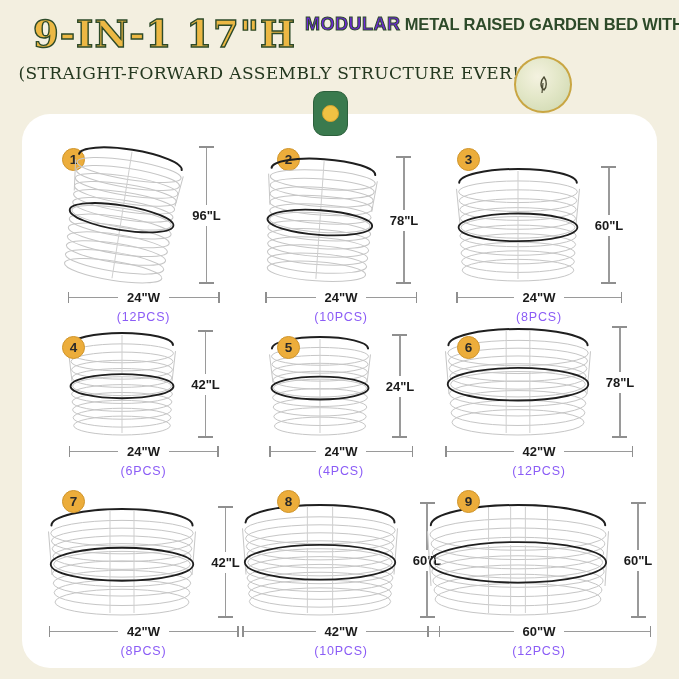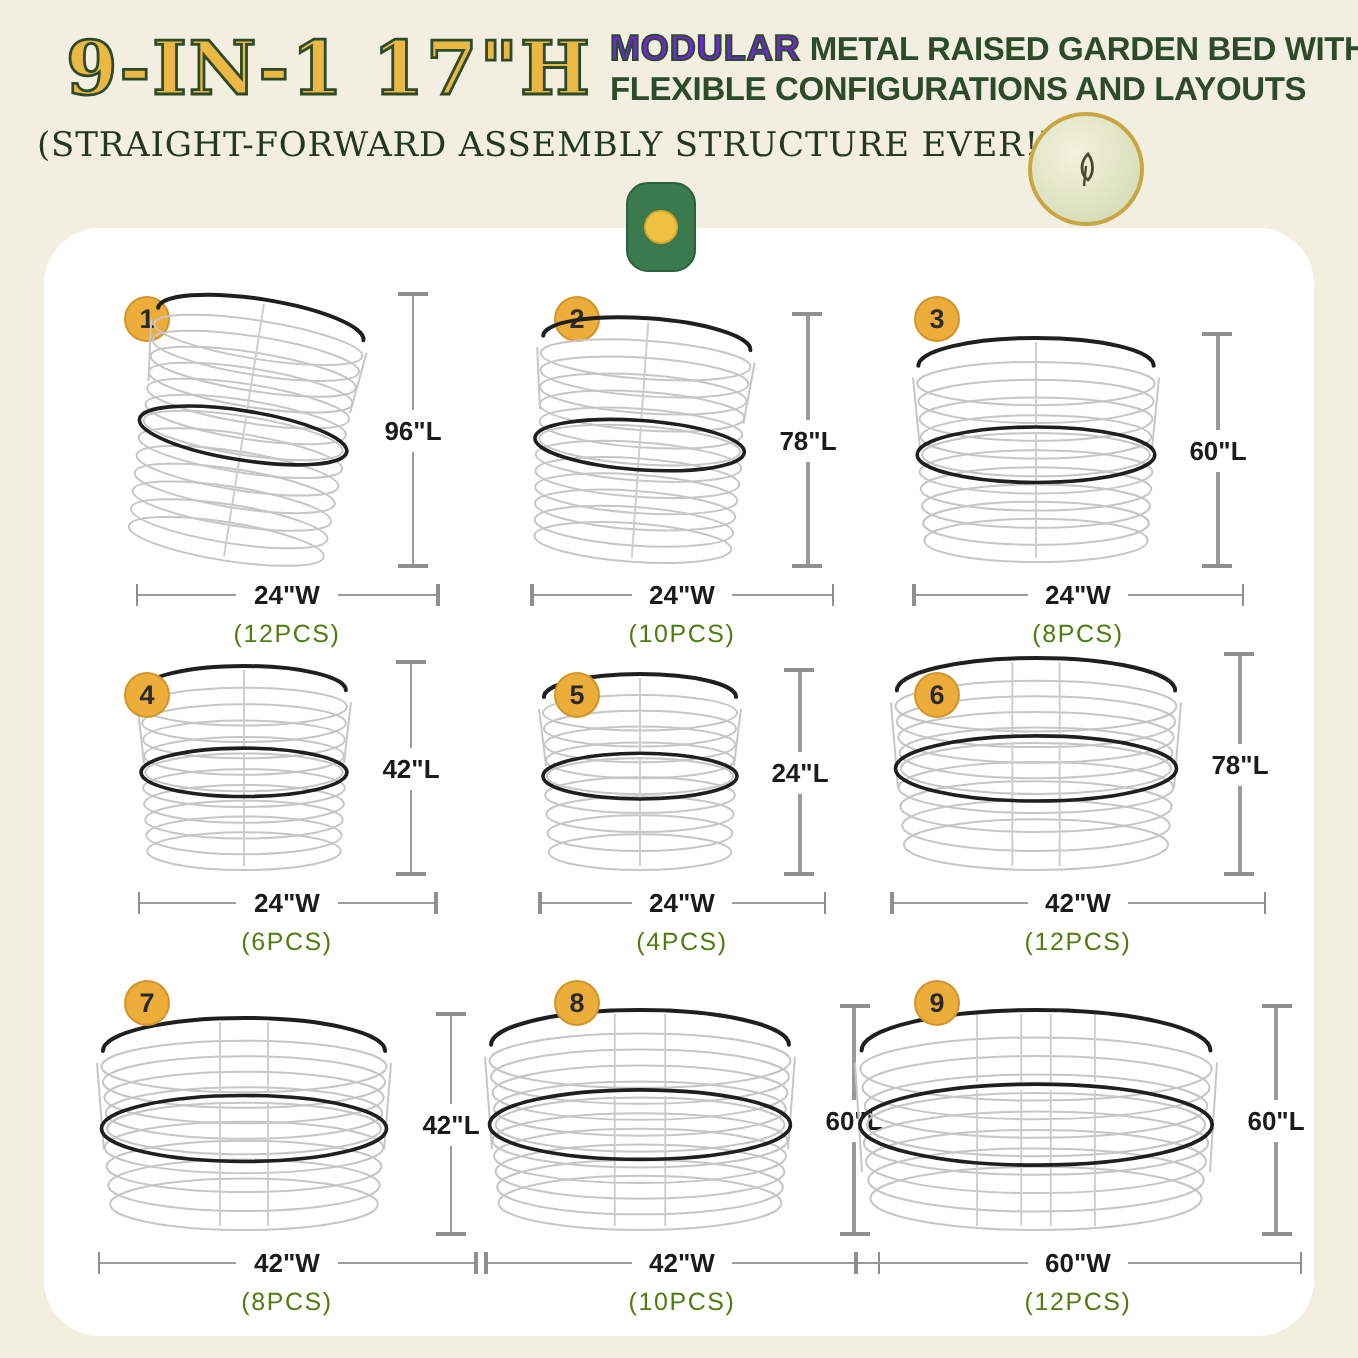--- a/index.html
+++ b/index.html
@@ -89,32 +89,31 @@
   }
 
   .hdim { display:flex; align-items:center; margin-top:6px; }
   .hdim .tick { width:1.5px; height:11px; background:#8f8f8f; }
   .hdim .hline { height:1.5px; flex:1; background:#9a9a9a; }
   .hdim .hlabel {
     padding:0 9px; font-size:13px; font-weight:bold; color:#1b1b1b; white-space:nowrap;
   }
 
   .pcs {
-    margin-top:5px; font-size:12.5px; color:#4d7c0f; letter-spacing:0.8px;
+    margin-top:5px; font-size:12.5px; color:#8b5cf6; letter-spacing:0.8px;
   }
 </style>
 </head>
 <body>
 
 <div class="header">
   <div class="title-row">
     <div class="big-title">9-IN-1 17"H</div>
     <div class="right-title">
       <span class="modular">MODULAR</span><span> METAL RAISED GARDEN BED WITH</span><br>
-      <span>FLEXIBLE CONFIGURATIONS AND LAYOUTS</span>
     </div>
   </div>
   <div class="subtitle">(STRAIGHT-FORWARD ASSEMBLY STRUCTURE EVER!)</div>
   <div class="seal">
     <svg width="20" height="22" viewBox="0 0 20 22">
       <path d="M11 16 C7 13, 7 7, 11 3 C14 7, 14 13, 11 16 Z" fill="none" stroke="#4a4a33" stroke-width="1.4"></path>
       <line x1="10" y1="9" x2="9" y2="19" stroke="#4a4a33" stroke-width="1.2"></line>
     </svg>
   </div>
 </div>

